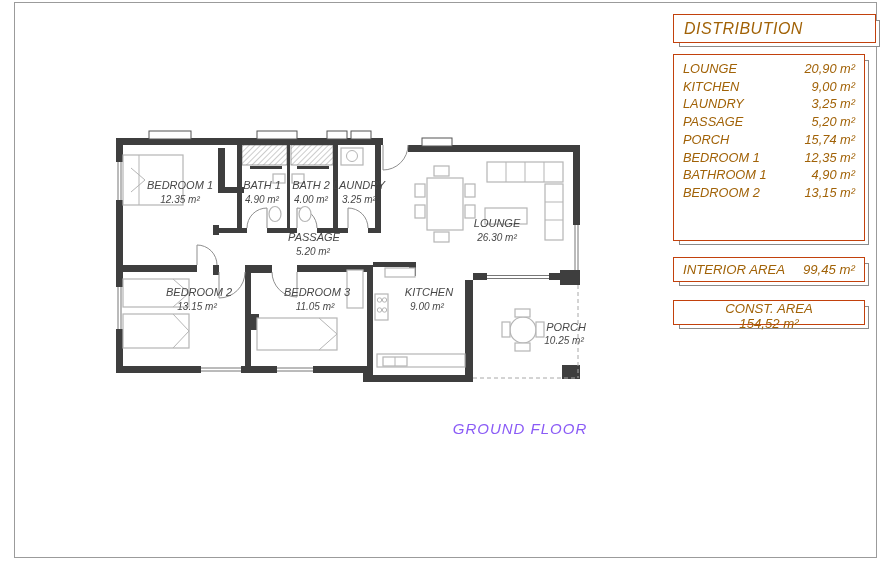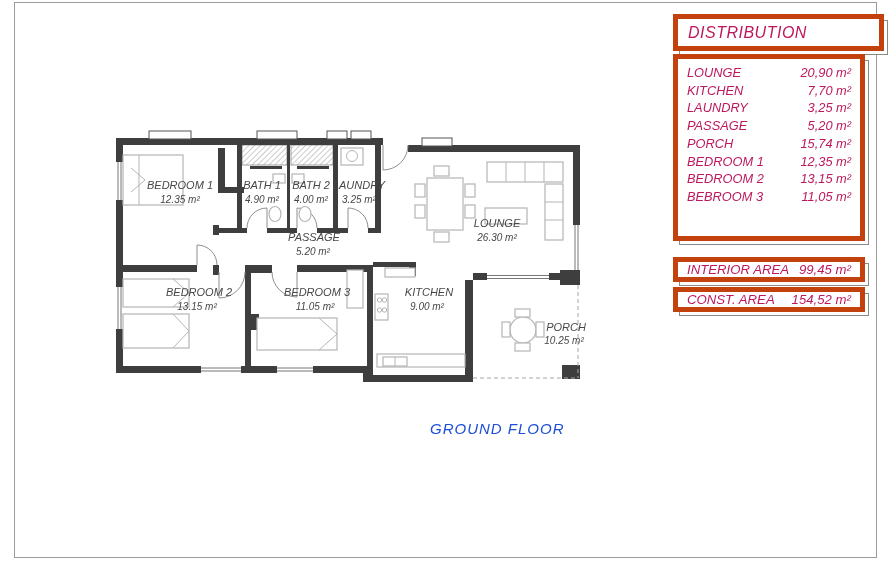--- a/index.html
+++ b/index.html
@@ -6,47 +6,47 @@
   body{
     width:890px;height:576px;position:relative;background:#fff;
     font-family:"Liberation Sans",sans-serif;overflow:hidden;
   }
   .frame{
     position:absolute;left:14px;top:2px;width:861px;height:554px;
     border:1px solid #9b9b9b;background:#fff;
   }
   
   .sbox{
-    position:absolute;background:#fff;border:5px solid #c2410c;
+    position:absolute;background:#fff;border:1px solid #c2410c;
     box-shadow:5px 5px 0 -2px #fff,5px 5px 0 -1px #8a8a8a;
-    font-style:italic;color:#be185d;
+    font-style:italic;color:#a16207;
   }
   .title-box{
     left:673px;top:14px;width:191px;height:27px;
     display:flex;align-items:center;padding-left:10px;
     font-size:16px;letter-spacing:.5px;
   }
   .table-box{
     left:673px;top:54px;width:192px;height:187px;
     padding-top:5px;box-sizing:border-box;
   }
   .row{
     display:flex;justify-content:space-between;
     padding:0 9px 0 9px;line-height:17.7px;font-size:12.8px;
   }
   .area-box{
     left:673px;width:192px;height:25px;
     display:flex;justify-content:space-between;align-items:center;
     padding:0 9px;box-sizing:border-box;font-size:13.2px;
   }
   .ib{top:257px;}
-  .cb{top:287px;}
+  .cb{top:300px;flex-direction:column;}
   .ground-label{
-    position:absolute;left:430px;top:420px;width:180px;
-    font-style:italic;font-size:15px;color:#1d4ed8;letter-spacing:1px;
+    position:absolute;left:430px;top:420px;width:180px;text-align:center;
+    font-style:italic;font-size:15px;color:#8b5cf6;letter-spacing:1px;
   }
   svg{position:absolute;left:85px;top:122px;}
   svg text{
     font-family:"Liberation Sans",sans-serif;font-style:italic;
     fill:#474747;text-anchor:middle;
   }
   .rn{font-size:11px;}
   .ra{font-size:10px;}
   .wall{fill:#3e3e3e;stroke:none;}
   .win{stroke:#777;stroke-width:1;}
@@ -253,45 +253,45 @@
   <span>DISTRIBUTION</span>
 </div>
 
 <div class="sbox table-box">
   <div class="row">
     <span>LOUNGE</span>
     <span>20,90 m²</span>
   </div>
   <div class="row">
     <span>KITCHEN</span>
-    <span>7,70 m²</span>
+    <span>9,00 m²</span>
   </div>
   <div class="row">
     <span>LAUNDRY</span>
     <span>3,25 m²</span>
   </div>
   <div class="row">
     <span>PASSAGE</span>
     <span>5,20 m²</span>
   </div>
   <div class="row">
     <span>PORCH</span>
     <span>15,74 m²</span>
   </div>
   <div class="row">
     <span>BEDROOM 1</span>
     <span>12,35 m²</span>
   </div>
   <div class="row">
+    <span>BATHROOM 1</span>
+    <span>4,90 m²</span>
+  </div>
+  <div class="row">
     <span>BEDROOM 2</span>
     <span>13,15 m²</span>
-  </div>
-  <div class="row">
-    <span>BEBROOM 3</span>
-    <span>11,05 m²</span>
   </div>
 </div>
 
 <div class="sbox area-box ib">
   <span>INTERIOR AREA</span>
   <span>99,45 m²</span>
 </div>
 
 <div class="sbox area-box cb">
   <span>CONST. AREA</span>

